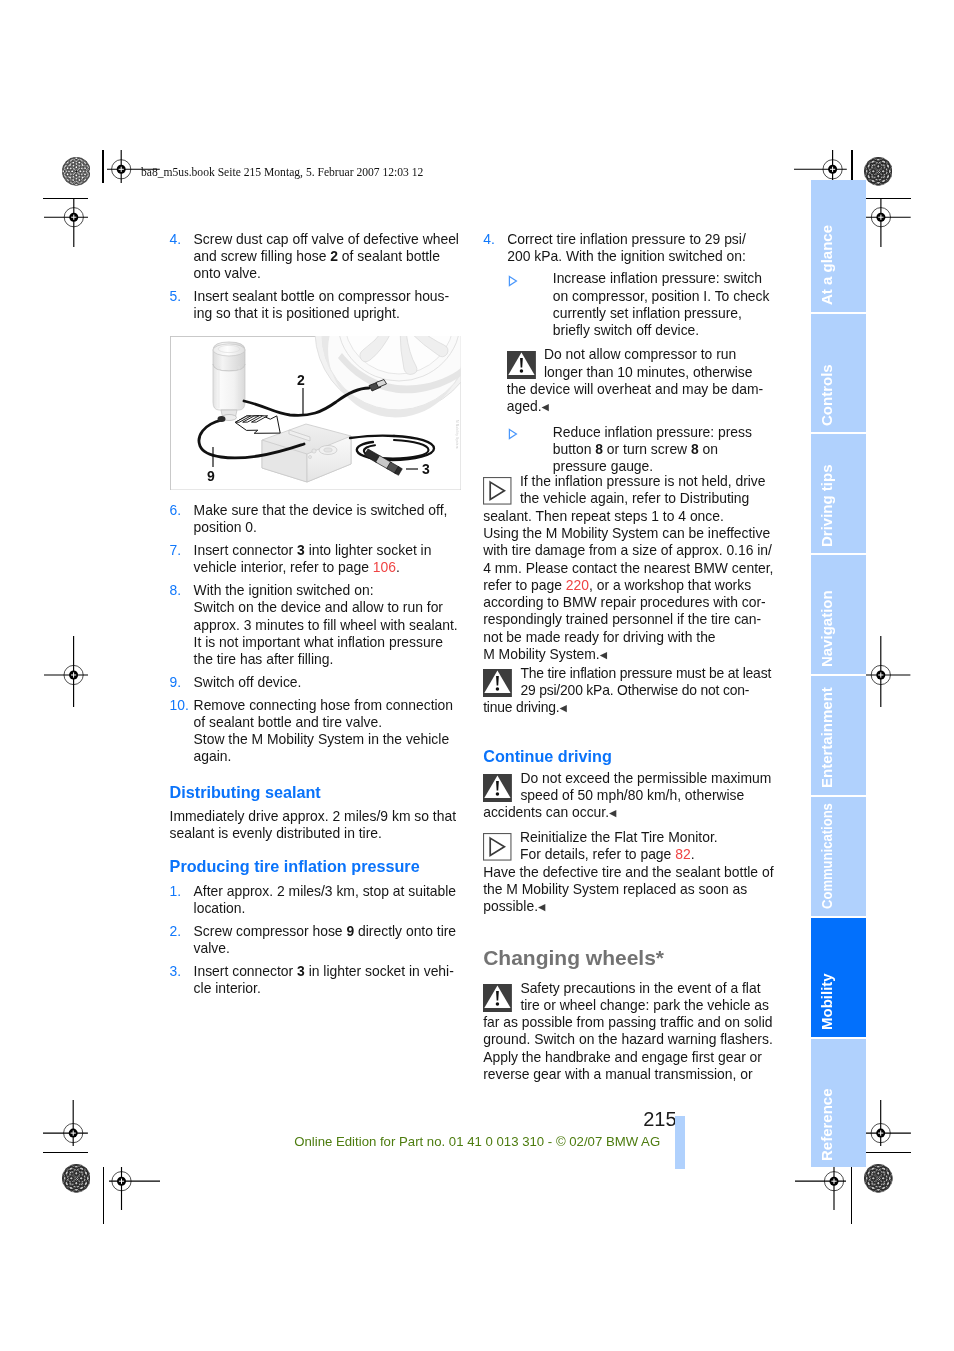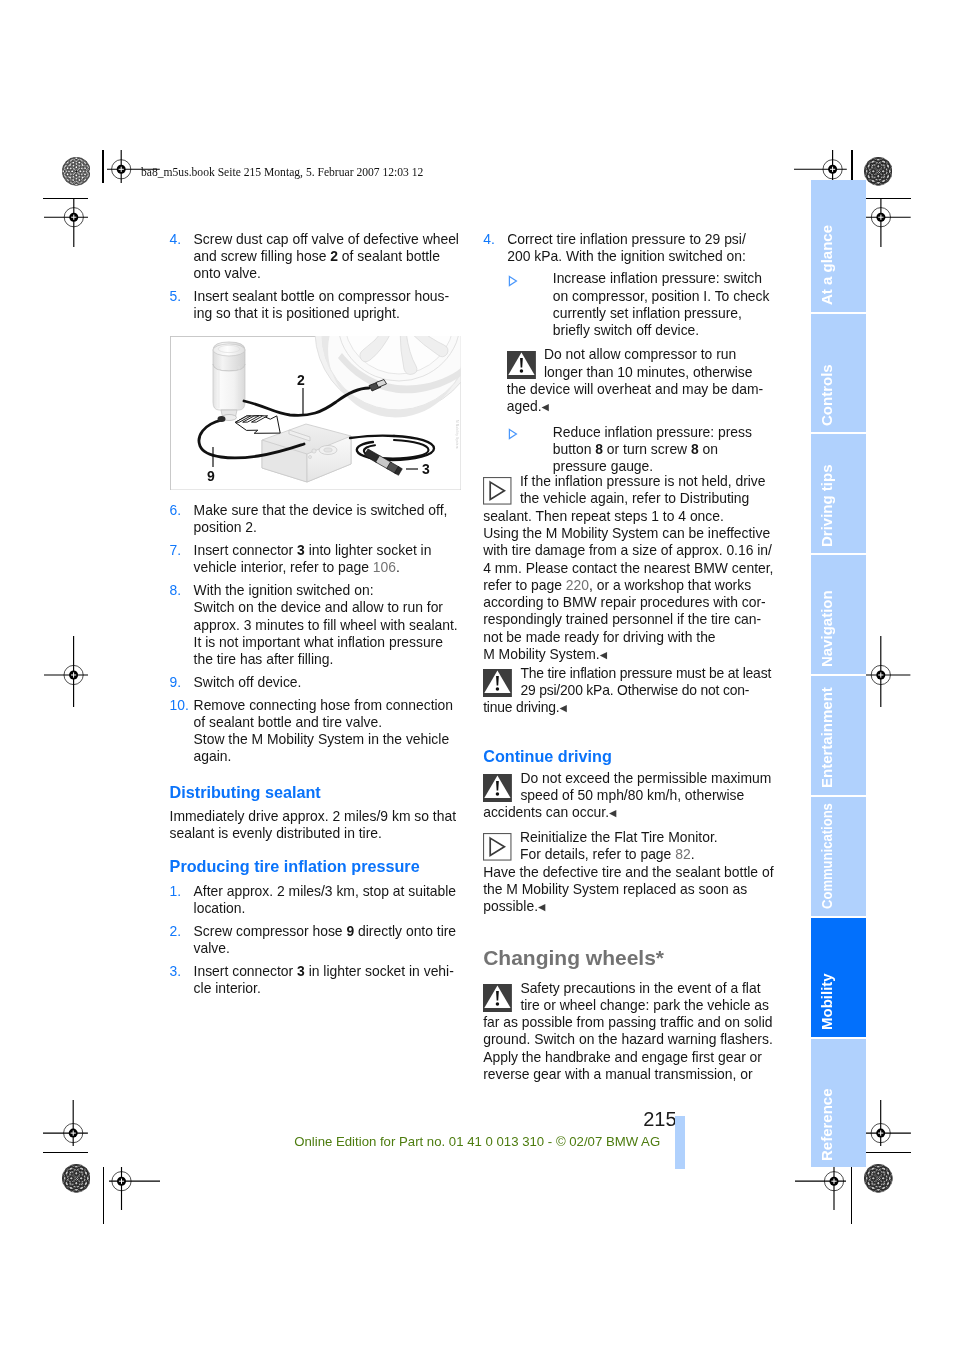--- a/index.html
+++ b/index.html
@@ -24,21 +24,21 @@
   .item{display:flex;}
   .item > .n{color:#1178fb;flex:0 0 24px;}
   .item > .t{flex:1 1 auto;}
 
   .sub{display:flex;margin-left:23.6px;gap:20px;}
   .sub > .bt{flex:0 0 26px;}
   .sub > .t{flex:1 1 auto;}
 
   .h2{color:#0a73fa;font-weight:bold;font-size:16.2px;line-height:18px;}
   .h1{color:#737373;font-weight:bold;font-size:21px;line-height:25px;}
-  .lnk{color:#737373;margin-top:23px;}
+  .lnk{color:#ef4444;margin-top:23px;}
   .tight{letter-spacing:-0.18px;}
   b{font-weight:bold;}
 
   .noteblk{overflow:hidden;}
   .noteblk .ico{float:left;margin:4.3px 8.3px 0 0;line-height:0;height:23px;}
   .noteblk .ico svg{display:block;}
 
   .tab{position:absolute;left:811px;width:55px;background:#b0d1fd;overflow:hidden;}
   .tab.active{background:#0270fc;}
   .tab .lbl{position:absolute;white-space:nowrap;color:#fff;font-weight:bold;
@@ -319,21 +319,21 @@
           <line x1="236" y1="133" x2="248" y2="133" stroke="#111" stroke-width="1.2"></line>
           <text x="127" y="49" font-family="Liberation Sans, sans-serif" font-size="14" font-weight="bold" fill="#111">2</text>
           <text x="37" y="145" font-family="Liberation Sans, sans-serif" font-size="14" font-weight="bold" fill="#111">9</text>
           <text x="252" y="138" font-family="Liberation Sans, sans-serif" font-size="14" font-weight="bold" fill="#111">3</text>
         </svg>
         <div class="figcredit">M Mobility System</div>
       </div>
       <div style="height:0;margin-bottom:12px"></div>
       <div class="item">
         <span class="n">6.</span>
-        <span class="t">Make sure that the device is switched off, position 2.</span>
+        <span class="t">Make sure that the device is switched off, position 0.</span>
       </div>
       <div style="height:0;margin-bottom:5.4px"></div>
       <div class="item">
         <span class="n">7.</span>
         <span class="t">Insert connector <b>3</b> into lighter socket in vehicle interior, refer to page <span class="lnk">106</span>.</span>
       </div>
       <div style="height:0;margin-bottom:5.4px"></div>
       <div class="item">
         <span class="n">8.</span>
         <span class="t">With the ignition switched on:<br>Switch on the device and allow to run for approx. 3 minutes to fill wheel with sealant. It is not important what inflation pressure the tire has after filling.</span>

